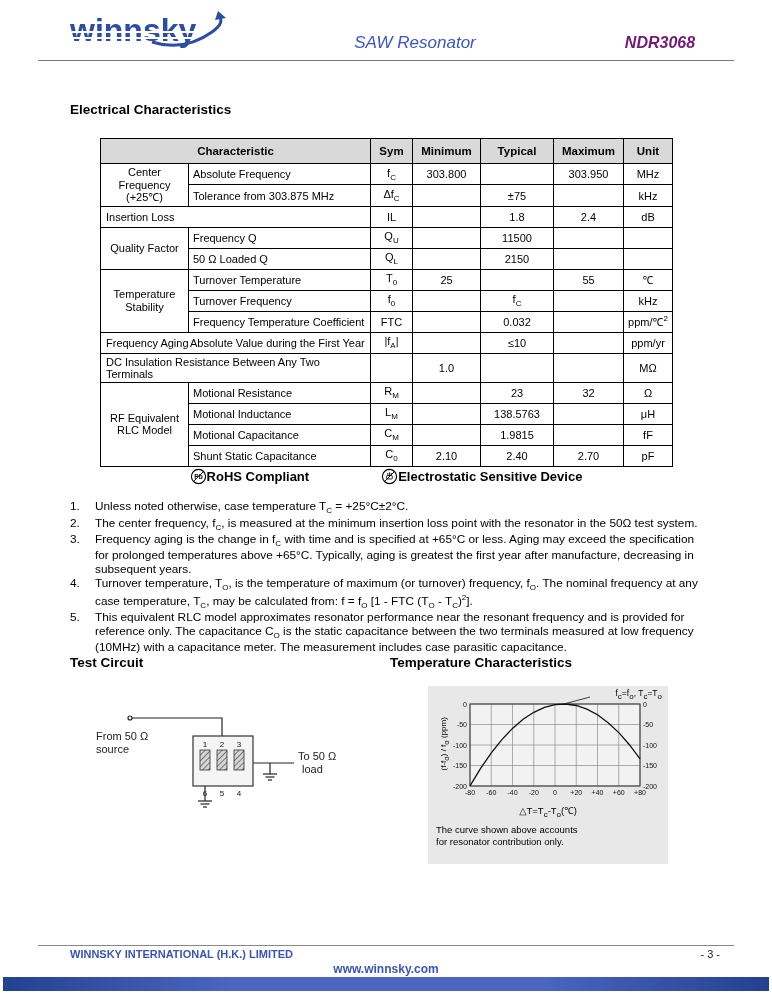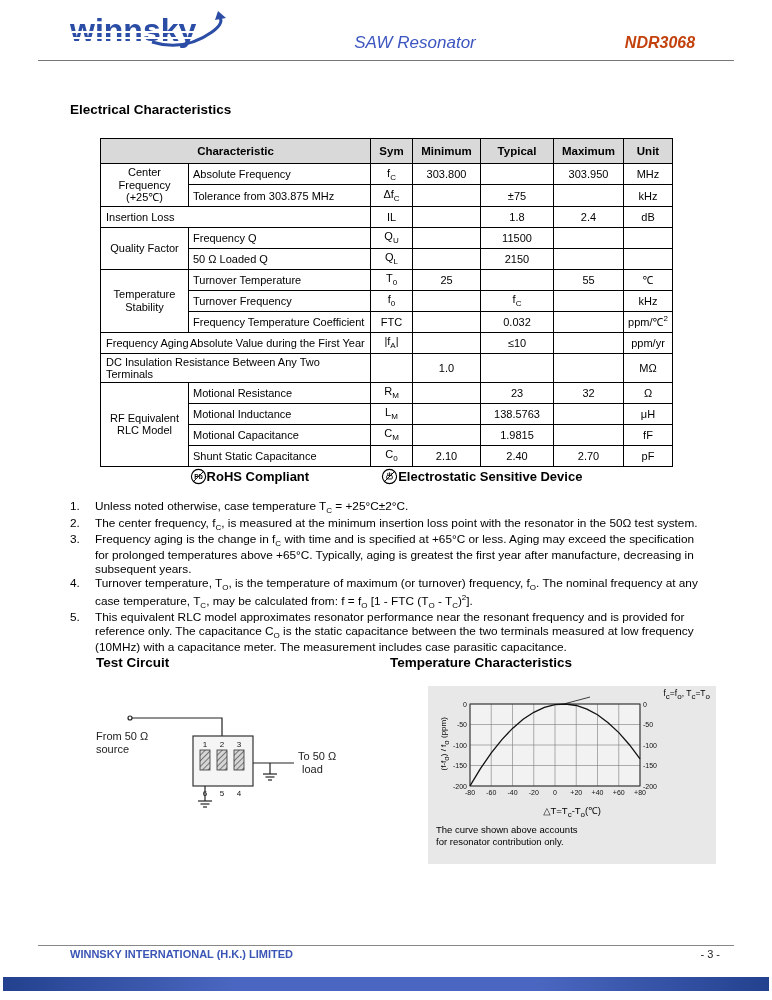--- a/index.html
+++ b/index.html
@@ -5,26 +5,26 @@
   html,body{margin:0;padding:0;background:#fff;}
   .page{position:relative;width:772px;height:1000px;background:#fff;font-family:"Liberation Sans",sans-serif;color:#000;overflow:hidden;}
 
   
   .logo{position:absolute;left:70px;top:12px;width:230px;height:48px;}
   .logo-text{font-size:32px;font-weight:bold;color:#2b4da6;letter-spacing:0;position:relative;z-index:1;}
   .stripe{position:absolute;left:2px;width:126px;height:2px;background:#fff;z-index:2;}
   .s1{top:19px}.s2{top:25px}
   .logo-swoosh{position:absolute;left:76px;top:-4px;z-index:3;}
   .doc-type{position:absolute;left:280px;width:270px;top:33px;text-align:center;font-size:17px;font-weight:normal;font-style:italic;color:#3c55c0;}
-  .part-no{position:absolute;left:598px;width:124px;top:34px;text-align:center;font-size:16px;font-weight:bold;font-style:italic;color:#c2410c;}
+  .part-no{position:absolute;left:598px;width:124px;top:34px;text-align:center;font-size:16px;font-weight:bold;font-style:italic;color:#701a75;}
   .header-rule{position:absolute;left:38px;right:38px;top:60px;border-top:1px solid #777;}
 
   .sec-title{position:absolute;font-size:13.5px;font-weight:bold;margin:0;}
   #sec-elec{left:70px;top:102px;}
-  #sec-test{left:70px;top:655px;margin-left:26px;}
+  #sec-test{left:70px;top:655px;}
   #sec-temp{left:390px;top:655px;}
 
   
   .char-table{position:absolute;left:100px;top:138px;border-collapse:collapse;font-size:11px;table-layout:fixed;padding-left:20px;}
   .char-table th,.char-table td{border:1px solid #000;overflow:hidden;}
   .char-table th{background:#d9d9d9;font-size:11.5px;padding:6px 3px;text-align:center;}
   .char-table td{padding:2px 4px;height:16px;text-align:center;font-size:11px;}
   td.cat{text-align:center;line-height:1.15;margin-left:20px;}
   td.param{text-align:left;}
   td.full{text-align:left;padding-left:5px;}
@@ -40,21 +40,21 @@
   .note{display:flex;margin-bottom:1px;}
   .note .num{width:25px;flex:none;}
   .note .txt{flex:1;}
 
   
   .circuit-svg{position:absolute;left:80px;top:688px;}
   .circuit-svg text{font-family:"Liberation Sans",sans-serif;}
   .wire{stroke:#222;stroke-width:1.2;fill:none;}
 
   
-  .chart-panel{position:absolute;left:428px;top:686px;width:288px;height:178px;background:#e8e8e8;}
+  .chart-panel{position:absolute;left:428px;top:686px;width:240px;height:178px;background:#e8e8e8;}
   .chart-annotation{position:absolute;right:6px;top:2px;font-size:8.5px;}
   .chart-ylabel{position:absolute;width:110px;left:-38px;top:52px;text-align:center;font-size:8px;transform:rotate(-90deg);}
   #temp-chart{position:absolute;left:12px;top:8px;font-family:"Liberation Sans",sans-serif;}
   .chart-xlabel{position:absolute;left:0;right:0;top:118px;text-align:center;font-size:9.5px;}
   .chart-caption{position:absolute;left:8px;right:0;top:138px;text-align:left;font-size:9.5px;line-height:1.25;}
 
   
   .footer-rule{position:absolute;left:38px;right:38px;top:945px;border-top:1px solid #888;}
   .footer-company{position:absolute;left:70px;top:948px;font-size:11px;font-weight:bold;color:#3a55b5;}
   .footer-page{position:absolute;right:52px;top:948px;font-size:11px;color:#222;}
@@ -349,15 +349,16 @@
         <polyline points="30.0,91.9 40.6,74.4 51.3,58.9 61.9,45.6 72.5,34.4 83.1,25.3 93.8,18.3 104.4,13.4 115.0,10.7 125.6,10.0 136.3,11.5 146.9,15.1 157.5,20.8 168.1,28.7 178.8,38.6 189.4,50.7 200.0,64.8" fill="none" stroke="#111" stroke-width="1.3"></polyline>
         <line x1="150" y1="3" x2="125.625" y2="9.541" stroke="#111" stroke-width="0.8"></line>
       </svg>
     <div class="chart-xlabel">△T=T<sub>c</sub>-T<sub>o</sub>(℃)</div>
     <div class="chart-caption">The curve shown above accounts<br>for resonator contribution only.</div>
   </div>
 
   <div class="footer-rule"></div>
   <div class="footer-company">WINNSKY INTERNATIONAL (H.K.) LIMITED</div>
   <div class="footer-page">- 3 -</div>
+  <div class="footer-site">www.winnsky.com</div>
   <div class="bottom-bar"></div>
 
 </div>
 
 </body></html>

